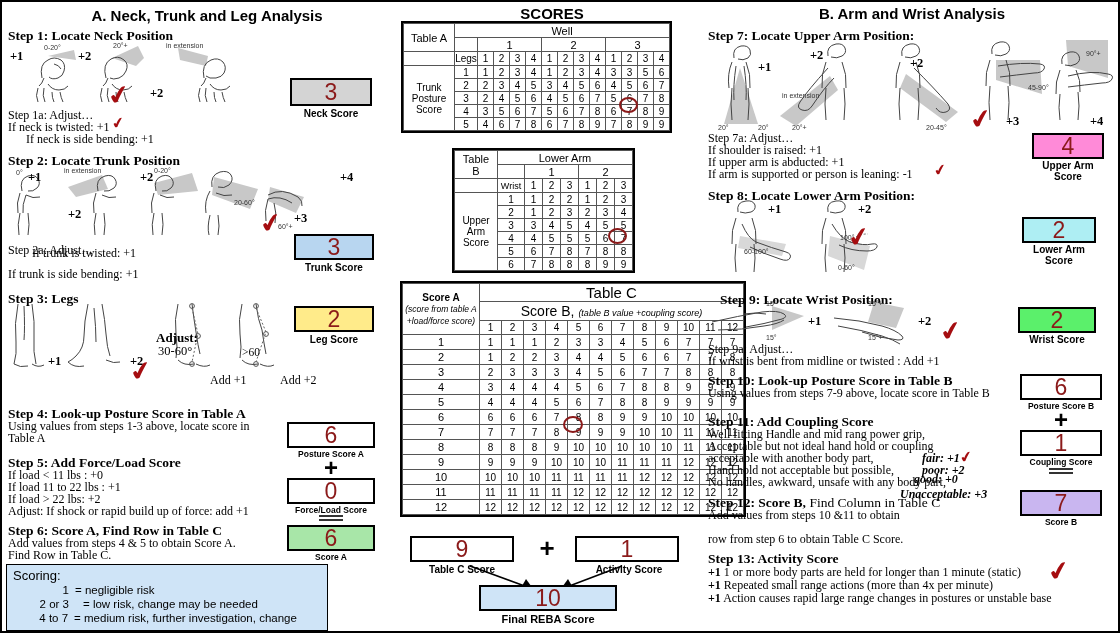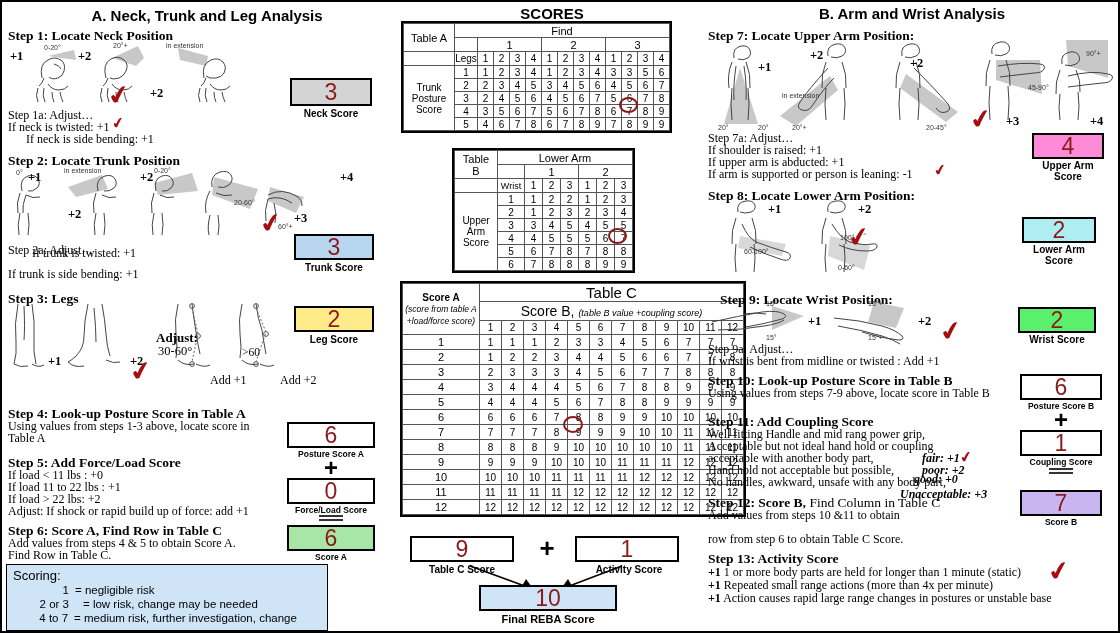--- a/index.html
+++ b/index.html
@@ -225,21 +225,21 @@
         <span style="padding-left:6px;">= medium risk, further investigation, change soon</span>
       </div>
 
   </div>
 
   <div class="tblwrap" style="left:399px;top:19px;">
     <table class="grid" id="tblA">
         <tbody>
           <tr>
             <td rowspan="2" class="hdrgray" style="background:#fff;width:50px;font-size:11px;font-weight:normal;font-family:'Liberation Sans',sans-serif;">Table A</td>
-            <td colspan="13" class="hdrgray" style="height:13px;font-size:11px;">Find</td>
+            <td colspan="13" class="hdrgray" style="height:13px;font-size:11px;">Well</td>
           </tr>
           <tr>
             <td class="hdrgray" style="width:22px;"></td>
             <td colspan="4" class="hdrgray" style="height:13px;font-size:11px;">1</td>
             <td colspan="4" class="hdrgray" style="height:13px;font-size:11px;">2</td>
             <td colspan="4" class="hdrgray" style="height:13px;font-size:11px;">3</td>
           </tr>
           <tr>
             <td class="hdryellow" style="background:#fff;"></td>
             <td class="hdryellow" style="font-size:10px;height:13px;">Legs</td>

